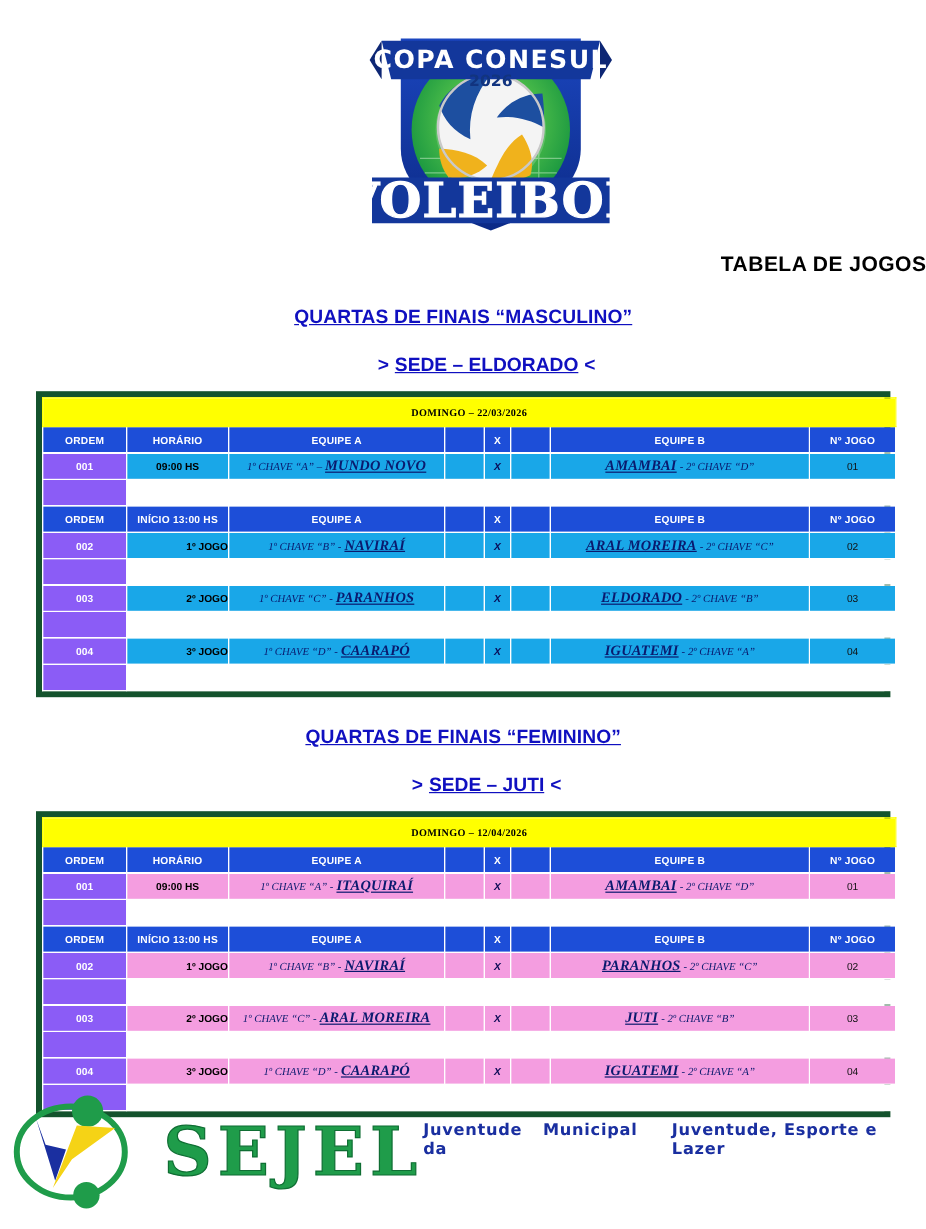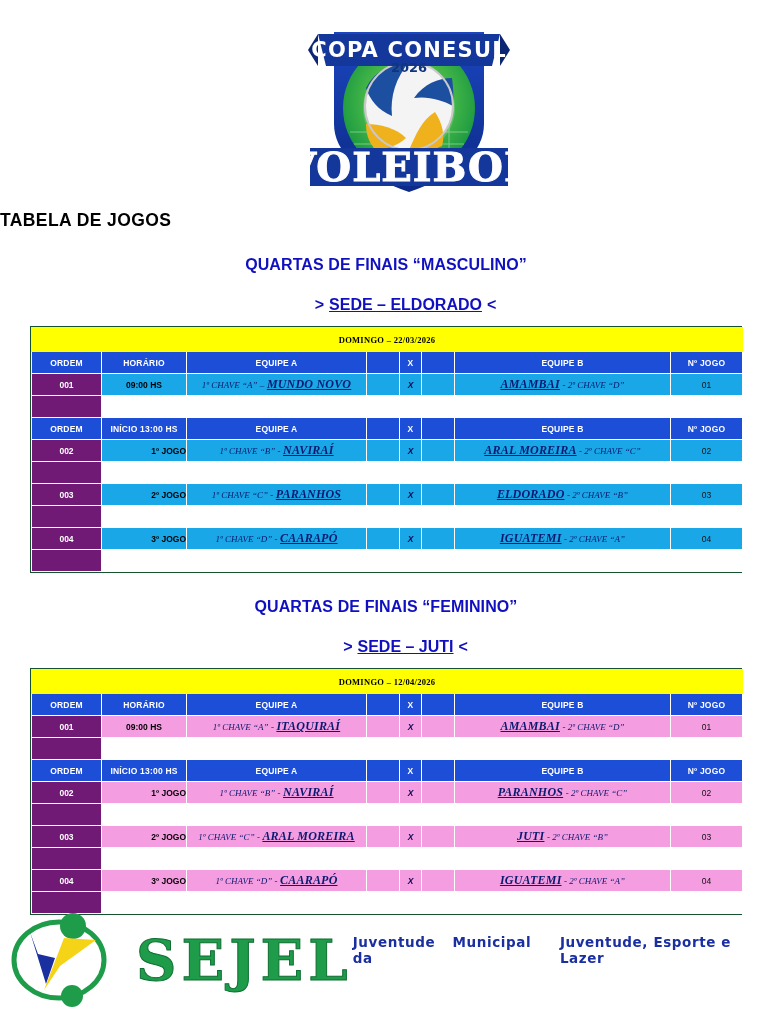--- a/index.html
+++ b/index.html
@@ -27,32 +27,33 @@
     padding-left: 45px;
   }
   .logo {
     position: relative;
     width: 210px;
     height: 196px;
   }
 
   
   .doc-title {
-    text-align: left;
+    text-align: right;
     font-size: 17.5px;
     font-weight: bold;
     letter-spacing: .4px;
     color: #000;
     margin-top: 10px;
   }
   .section-title {
     text-align: center;
     font-size: 16px;
     font-weight: bold;
     color: #1010c0;
+    text-decoration: underline;
     margin-top: 25px;
     letter-spacing: .1px;
   }
   .sede-line {
     text-align: center;
     font-size: 16px;
     font-weight: bold;
     color: #1010c0;
     margin-top: 22px;
     padding-left: 39px;
@@ -63,21 +64,21 @@
     padding: 0 5px;
   }
   .sede-line .sede-txt {
     text-decoration: underline;
   }
 
   
   .tbl-wrap {
     width: 712px;
     margin: 12px auto 4px auto;
-    border: 1px solid #14532d;
+    border: 5px solid #14532d;
     box-sizing: border-box;
   }
   table.sched {
     border-collapse: collapse;
     width: 100%;
     table-layout: fixed;
   }
   table.sched td {
     border: 1px solid #ffffff;
     padding: 0;
@@ -108,21 +109,21 @@
     border: 1px solid #ffff00 !important;
   }
   .hdr {
     background: #1d4ed8;
     color: #ffffff;
     font-weight: bold;
     font-size: 9px;
     letter-spacing: .2px;
   }
   .ord-cell {
-    background: #701a75;
+    background: #8b5cf6;
     color: #ffffff;
     font-weight: bold;
     font-size: 9px;
   }
   .blank-cell { background: #ffffff; }
   .spacer-row td { height: 12px; }
 
   
   .m .fill { background: #19a7e8; }
   .f .fill { background: #f49de0; }

